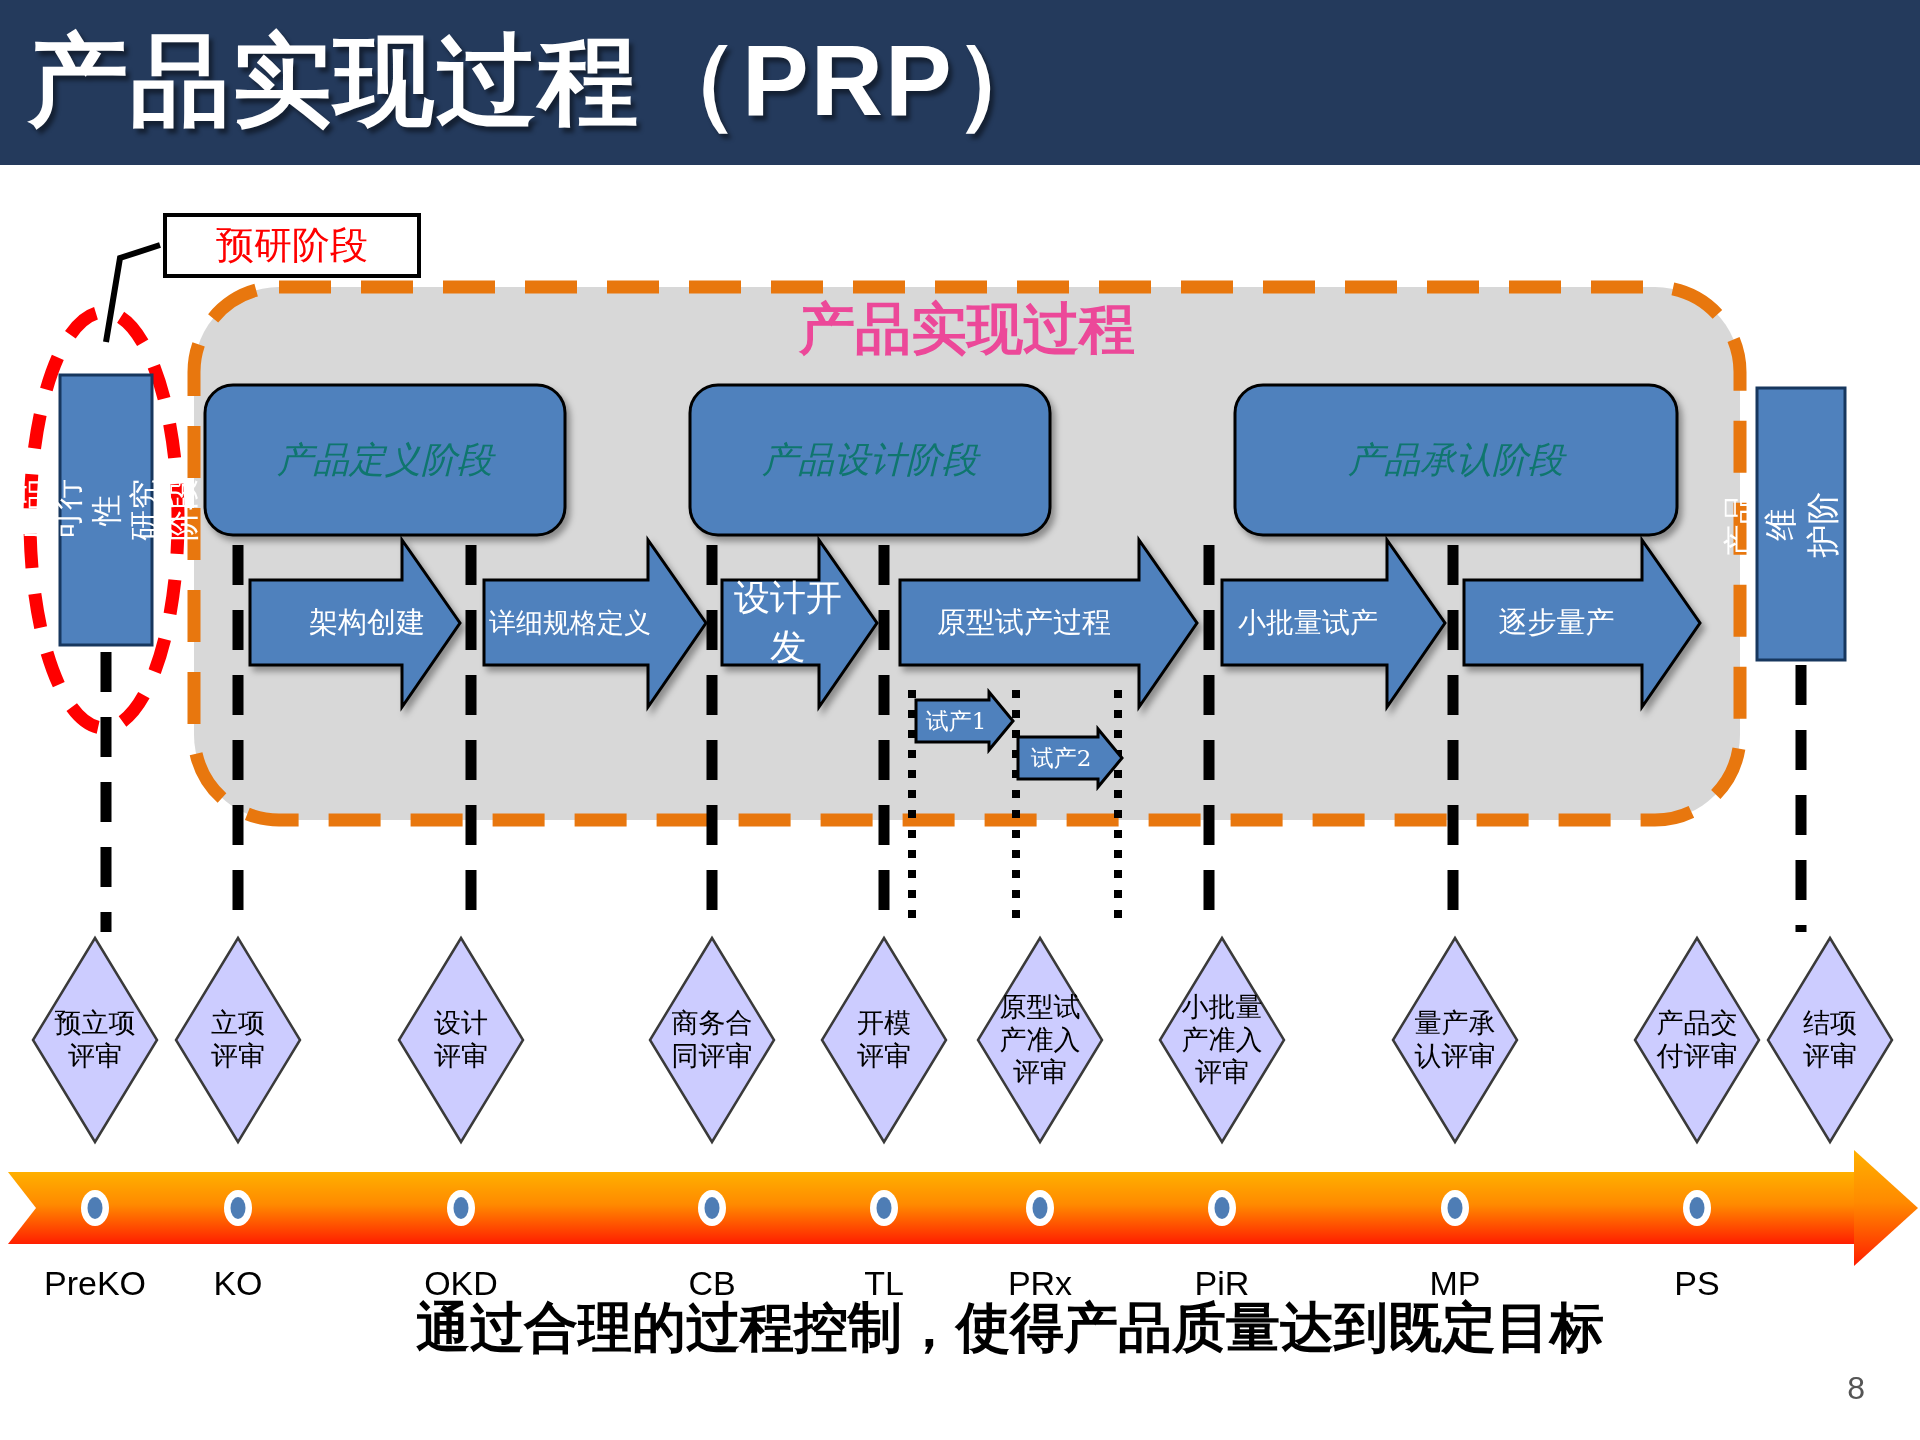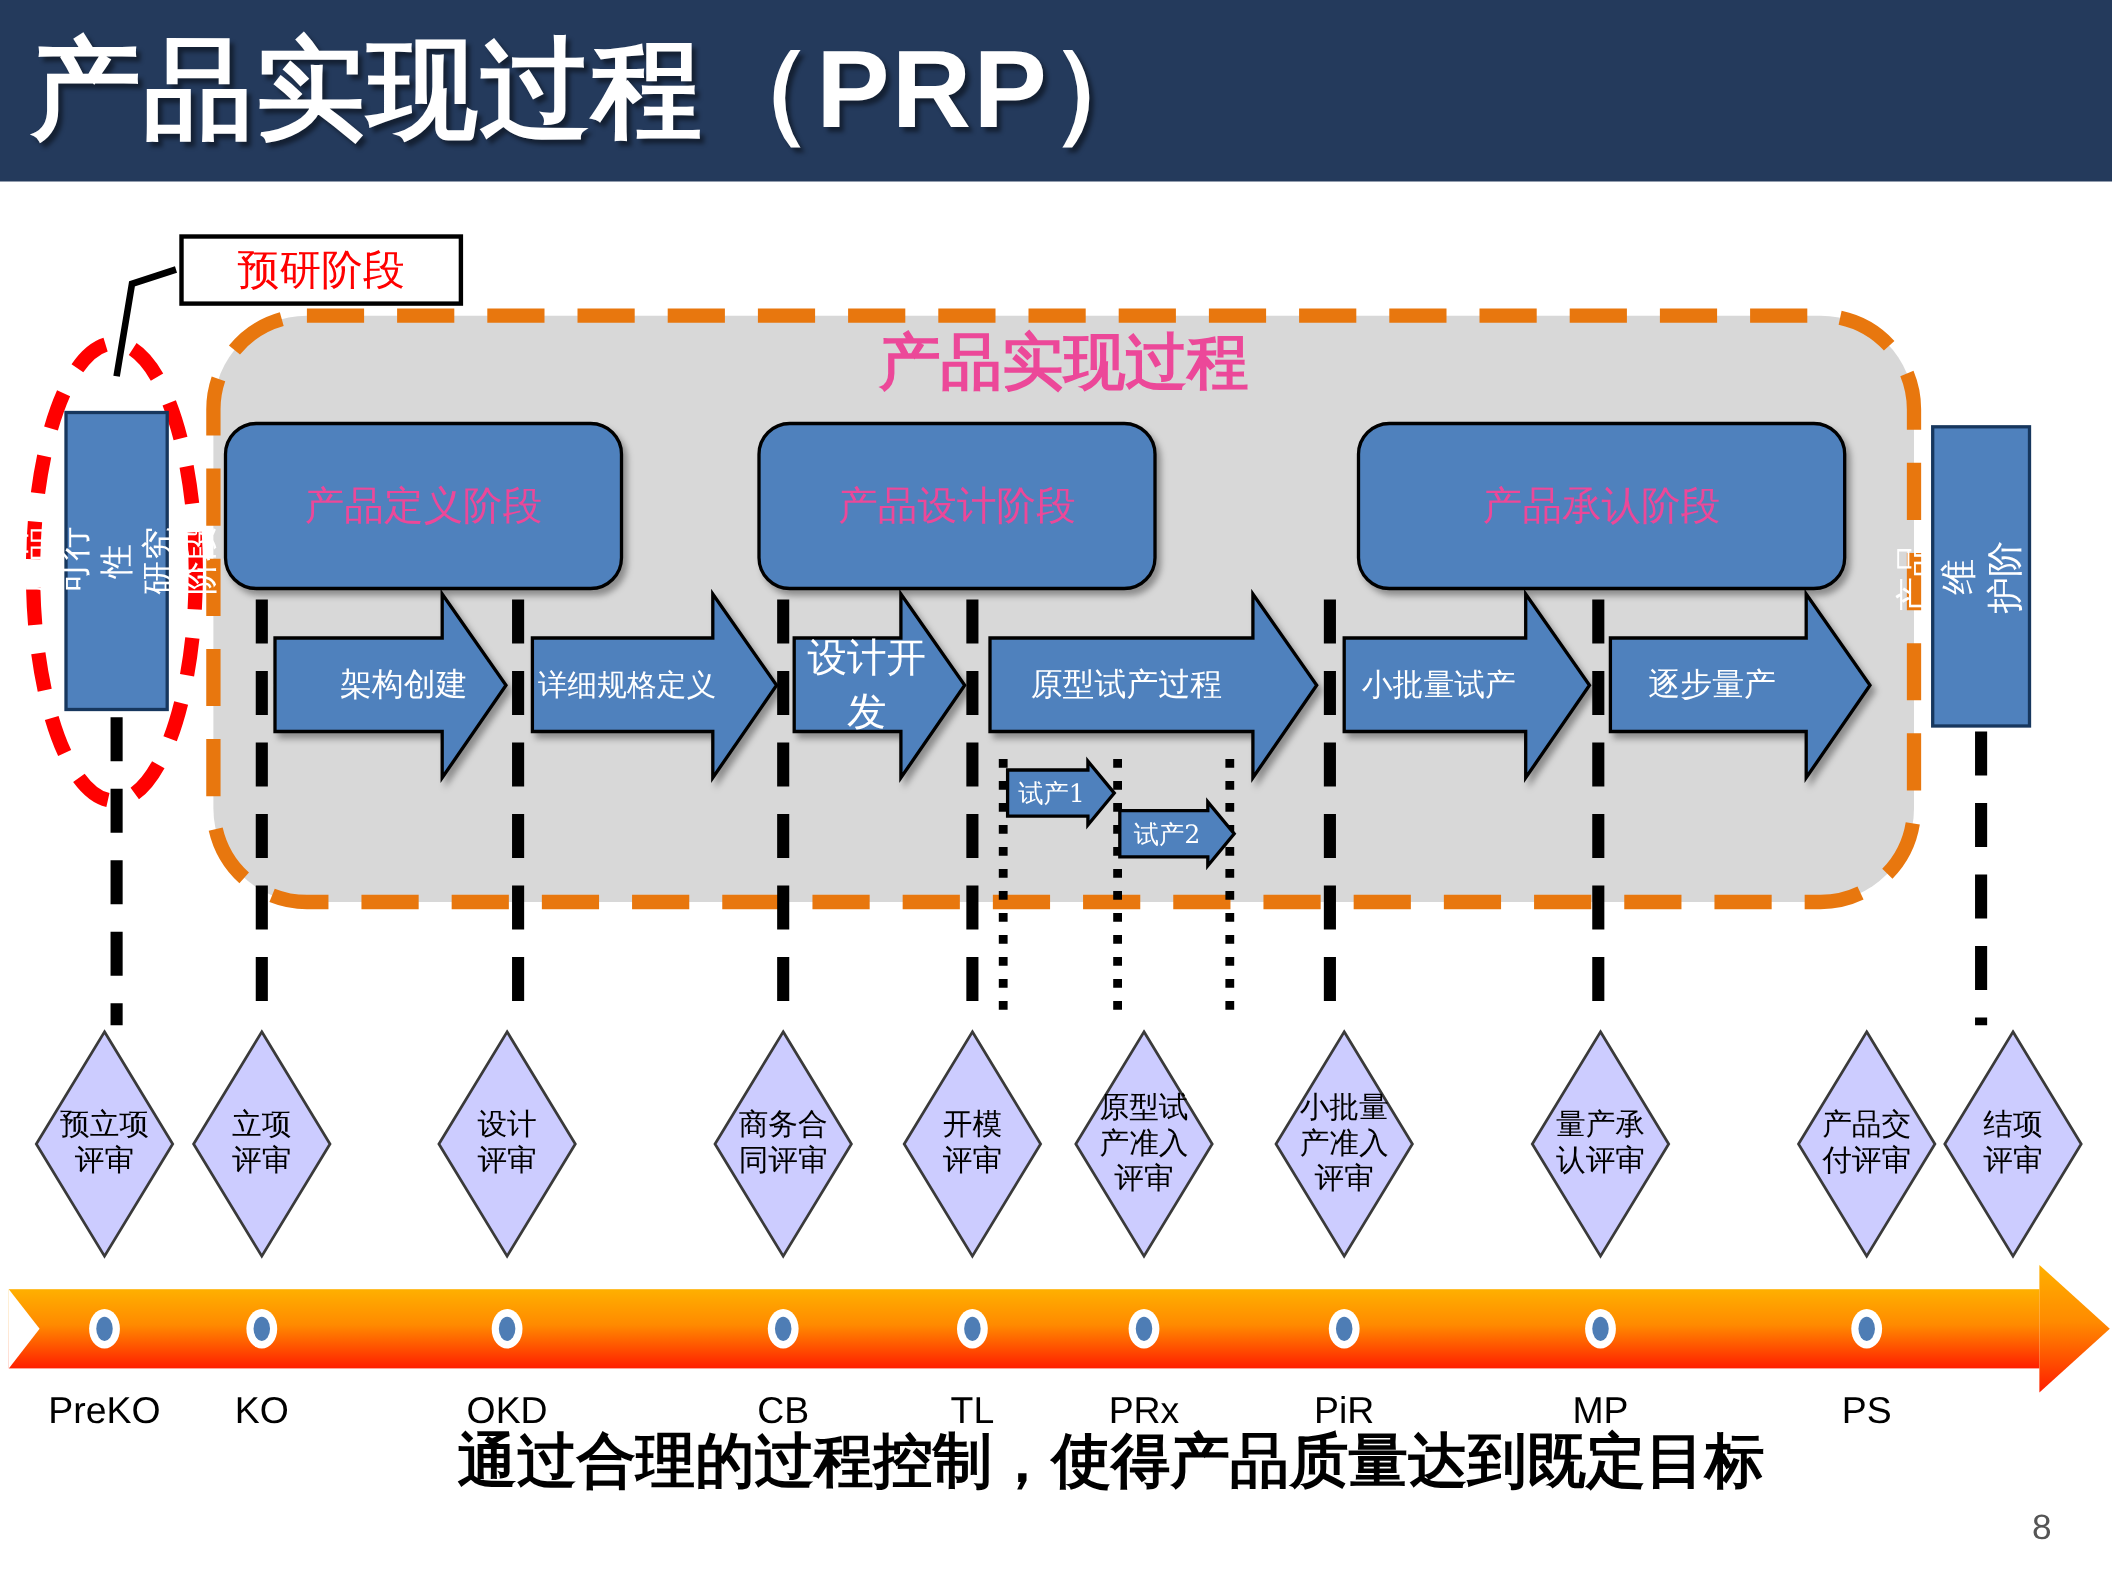--- a/index.html
+++ b/index.html
@@ -9,21 +9,21 @@
   .lbl{display:flex;align-items:center;justify-content:center;text-align:center;
        white-space:pre-line;pointer-events:none;}
   .serif{font-family:"DejaVu Serif","Liberation Serif",serif;}
   #hdr{left:0;top:0;width:1920px;height:165px;background:#243A5C;padding-left:40px;}
   #hdr .t{position:absolute;left:28px;top:10px;width:1860px;height:145px;
           color:#ffffff;font-weight:bold;font-size:100px;letter-spacing:2px;
           display:flex;align-items:center;justify-content:flex-start;
           text-shadow:4px 5px 4px rgba(0,0,0,0.45);}
   #callout{left:163px;top:213px;width:250px;height:57px;background:#ffffff;
            border:4px solid #000000;color:#FF0000;font-size:38px;text-align:center;}
-  .stage-lbl{color:#ec4899;font-size:36px;}
+  .stage-lbl{color:#0f766e;font-size:36px;font-style:italic;}
   .arrow-lbl{color:#ffffff;font-size:29px;}
   .subarrow-lbl{color:#ffffff;font-size:23px;}
   .dia-lbl{color:#000000;font-size:27px;line-height:1.22;}
   .ms-lbl{color:#000000;font-size:34px;}
   #proc-title{left:194px;top:298px;width:1546px;height:64px;color:#ec4899;
               font-size:56px;font-weight:bold;}
   .vert span{display:block;transform:rotate(-90deg);color:#ffffff;line-height:1.25;
              text-align:center;white-space:pre-line;}
   #footer-text{left:330px;top:1288px;width:1360px;height:80px;font-size:54px;
                font-weight:bold;color:#000000;}

